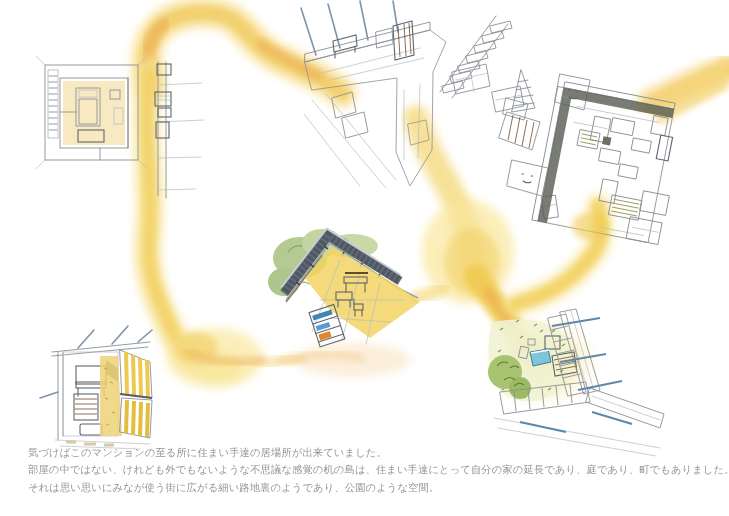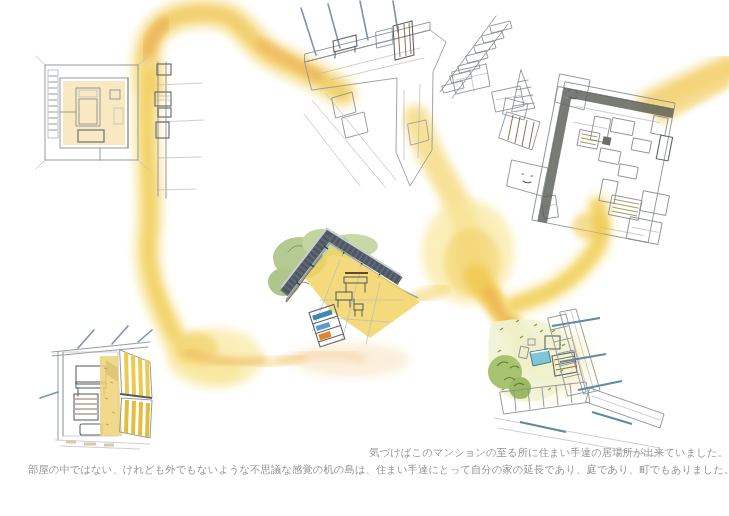--- a/index.html
+++ b/index.html
@@ -1,17 +1,17 @@
 <!DOCTYPE html>
 <html><head>
 <meta charset="utf-8">
 <style>
   html,body{margin:0;padding:0;background:#ffffff;}
   .canvas{position:relative;width:729px;height:516px;background:#ffffff;overflow:hidden;
-          font-family:"Liberation Sans","DejaVu Sans",sans-serif;text-align:right;}
+          font-family:"Liberation Sans","DejaVu Sans",sans-serif;}
   .art{position:absolute;left:0;top:0;}
   .caption{position:absolute;left:28px;top:444px;width:700px;color:#949494;
            font-size:10.3px;line-height:17.4px;letter-spacing:.1px;}
   .caption p{margin:0;white-space:nowrap;}
   
   .p  {fill:none;stroke:#8b9096;stroke-width:.9;stroke-linecap:round;}
   .pl {fill:none;stroke:#b6bbc0;stroke-width:.7;stroke-linecap:round;}
   .pd {fill:none;stroke:#5f656b;stroke-width:1.1;stroke-linecap:round;}
   .pb {fill:none;stroke:#7c94ac;stroke-width:1.6;stroke-linecap:round;}
   .wood{fill:none;stroke:#6e4a26;stroke-width:.8;}
@@ -253,15 +253,16 @@
     <path class="pl" d="M565,312 L588,392 M571,311 L594,391"></path>
     <polygon points="590,388 664,414 660,428 586,402" fill="#ddd3c0" class="p"></polygon>
     <path class="pl" d="M592,396 L660,420 M494,418 L660,448 M498,428 L656,456"></path>
     <path d="M552,326 L600,318 M560,362 L606,354 M578,390 L622,381 M592,412 L632,424 M520,422 L566,432" stroke="#5f89a8" stroke-width="2" fill="none"></path>
   </g>
 </svg>
 
 <div class="caption">
   <p>気づけばこのマンションの至る所に住まい手達の居場所が出来ていました。</p>
   <p>部屋の中ではない、けれども外でもないような不思議な感覚の机の島は、住まい手達にとって自分の家の延長であり、庭であり、町でもありました。</p>
+  <p>それは思い思いにみなが使う街に広がる細い路地裏のようであり、公園のような空間。</p>
 </div>
 
 </div>
 
 </body></html>

